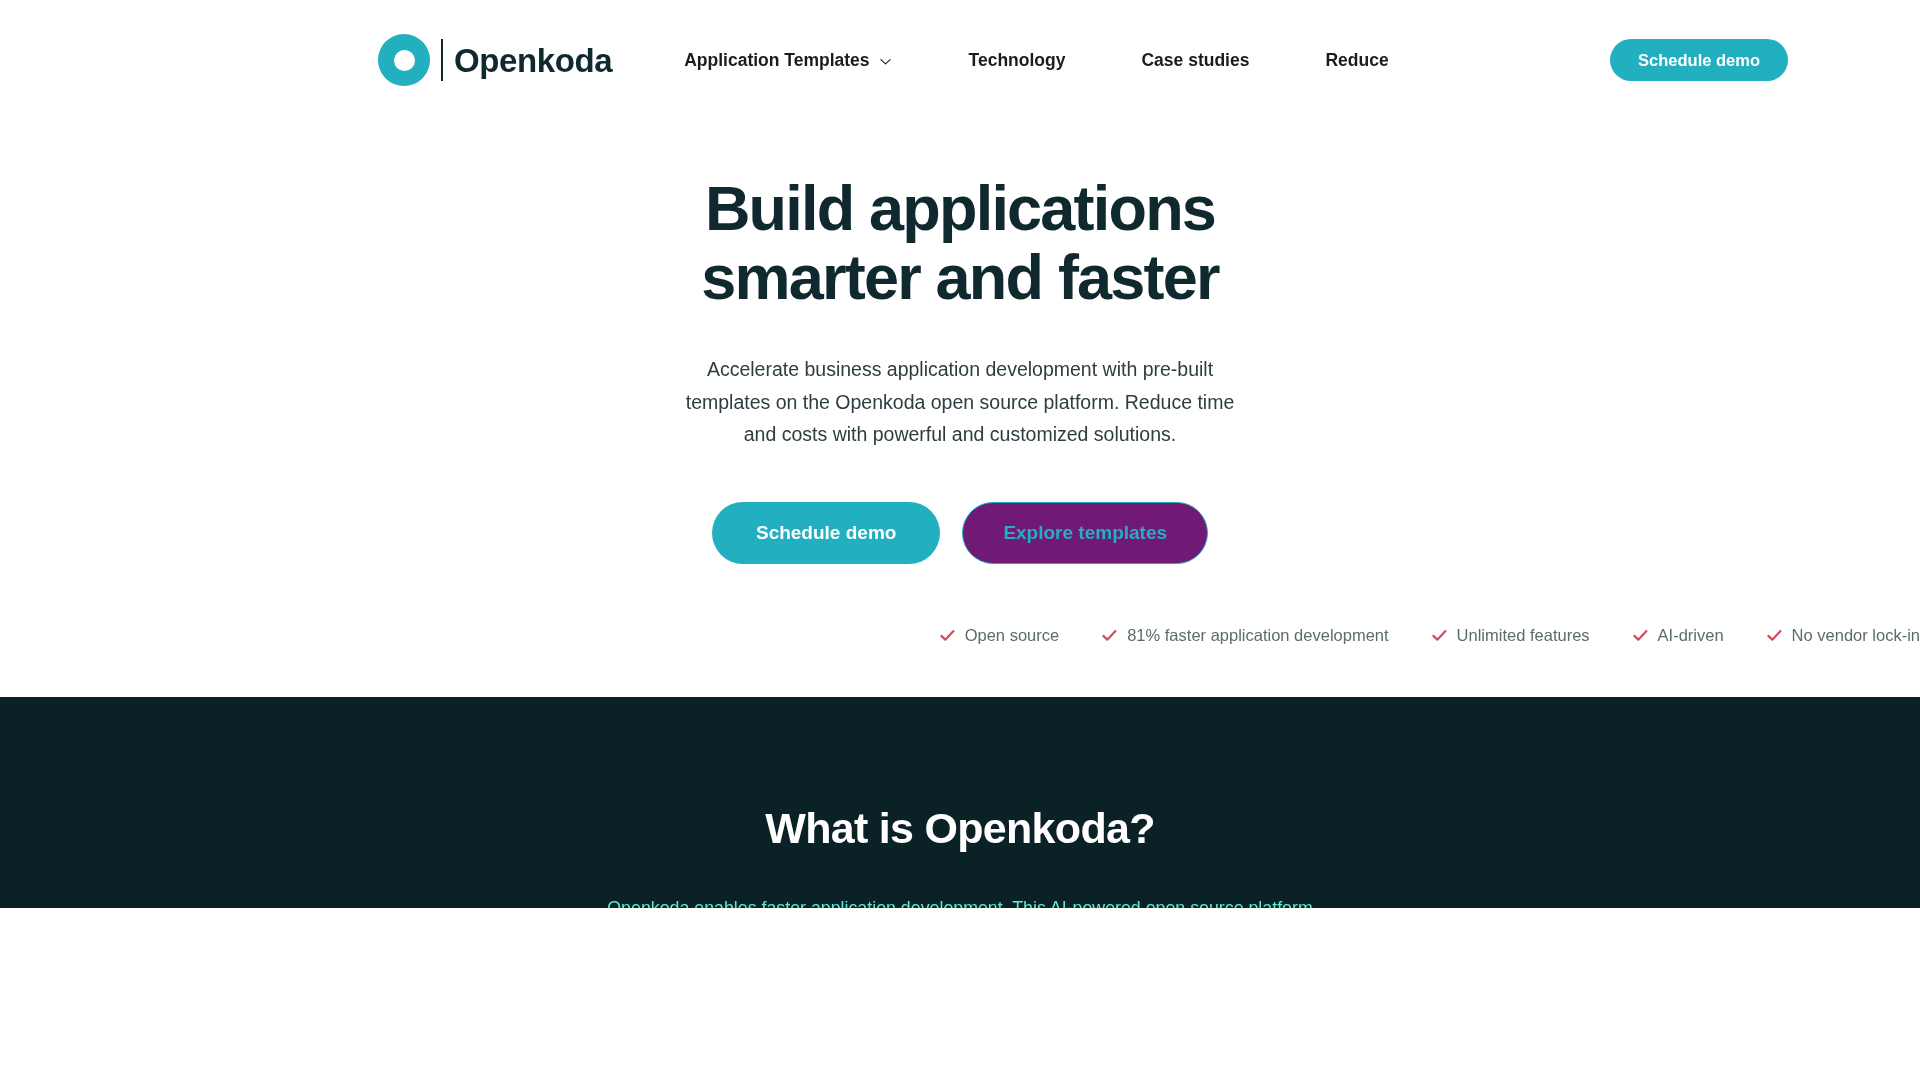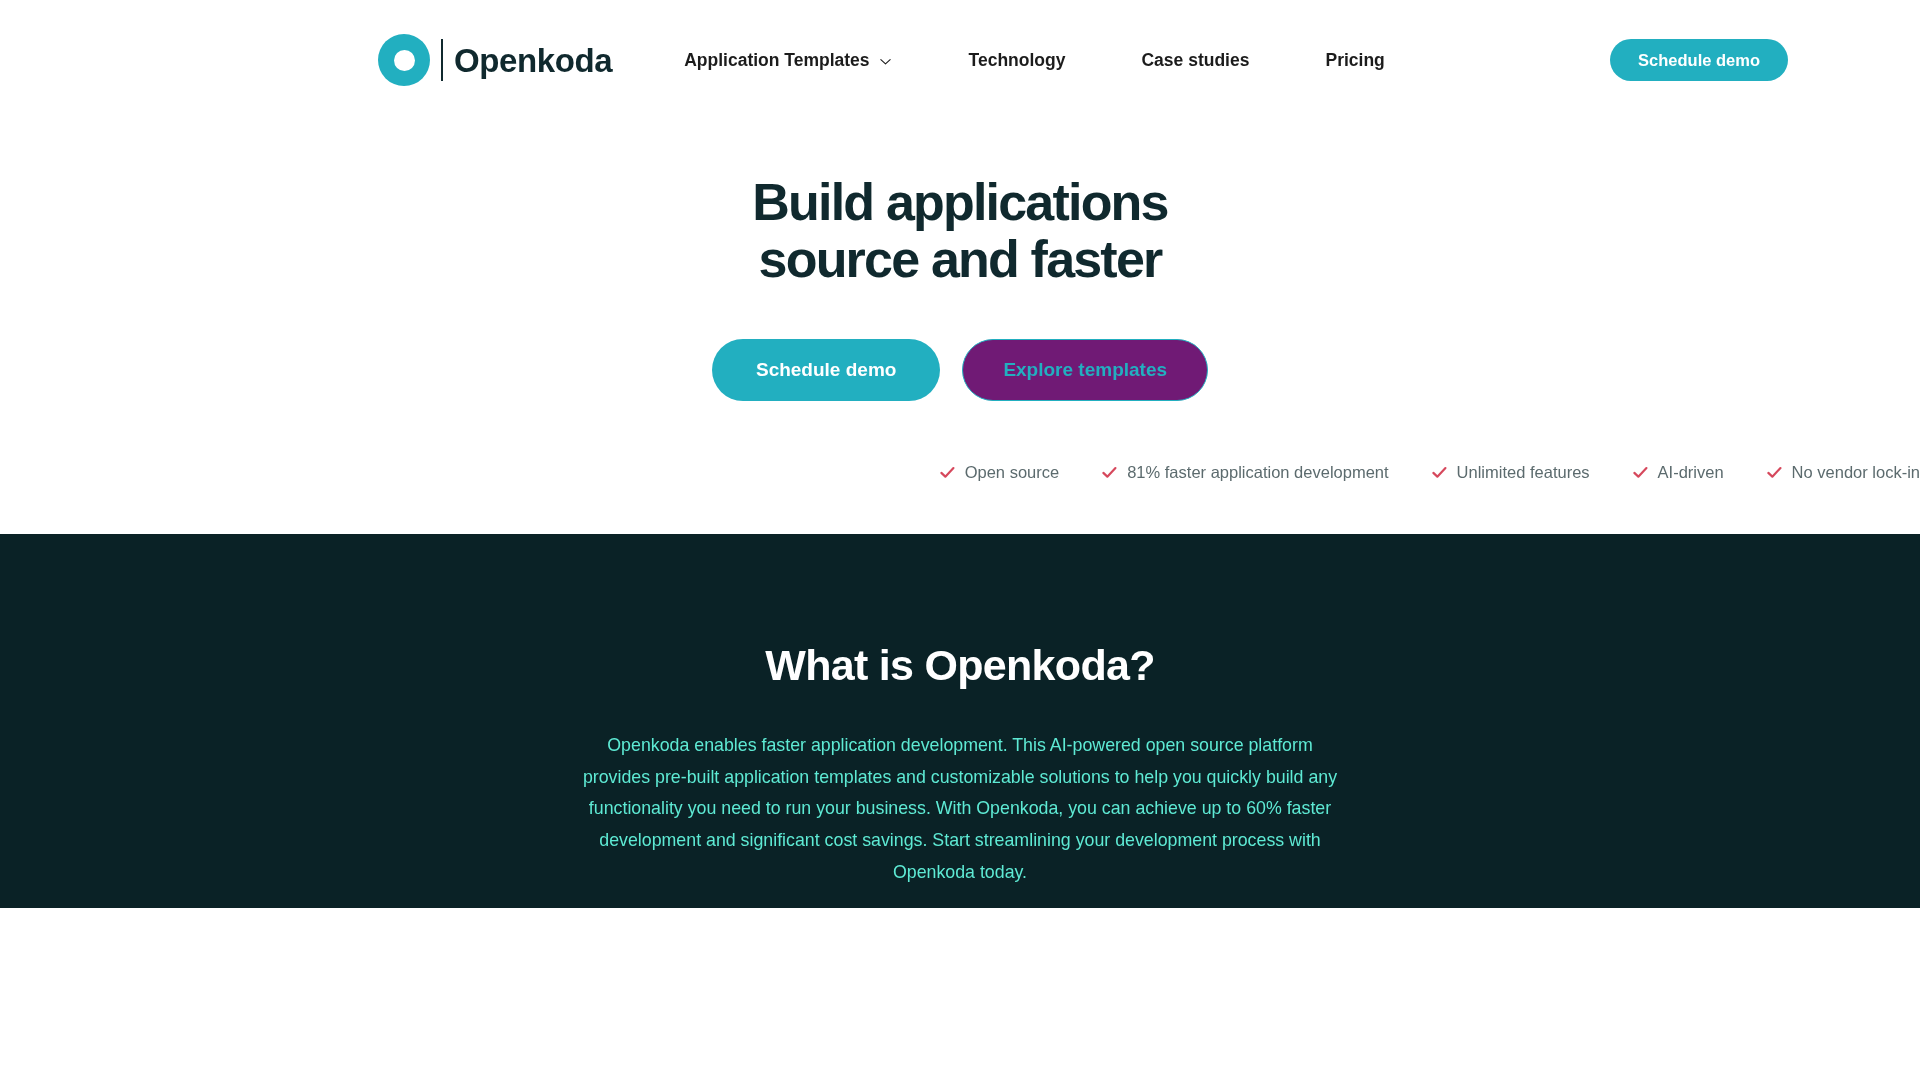--- a/index.html
+++ b/index.html
@@ -124,21 +124,21 @@
 
   
   .hero {
     background: #ffffff;
     padding-top: 54px;
     padding-bottom: 52px;
     text-align: center;
   }
 
   .hero-title {
-    font-size: 52px;
+    font-size: 63px;
     line-height: 1.09;
     font-weight: 700;
     color: #10292e;
     letter-spacing: -1.8px;
     max-width: 960px;
     margin: 0 auto;
   }
 
   .hero-sub {
     margin: 42px auto 0;
@@ -263,35 +263,36 @@
 
       <div class="nav-item nav-gap-2">
         <span>Technology</span>
       </div>
 
       <div class="nav-item nav-gap-3">
         <span>Case studies</span>
       </div>
 
       <div class="nav-item">
-        <span>Pricing</span>
+        <span>Reduce</span>
       </div>
 
     </nav>
 
     <button class="header-cta">Schedule demo</button>
   </header>
 
   <section class="hero">
 
     <h1 class="hero-title">
       <span>Build applications</span><br>
-      <span>source and faster</span>
+      <span>smarter and faster</span>
     </h1>
 
+    <p class="hero-sub">Accelerate business application development with pre-built templates on the Openkoda open source platform. Reduce time and costs with powerful and customized solutions.</p>
 
     <div class="hero-actions">
       <button class="btn-primary">Schedule demo</button>
       <button class="btn-outline">Explore templates</button>
     </div>
 
     <div class="features">
 
       <div class="feature">
         <svg class="check" viewBox="0 0 18 18" aria-hidden="true">

